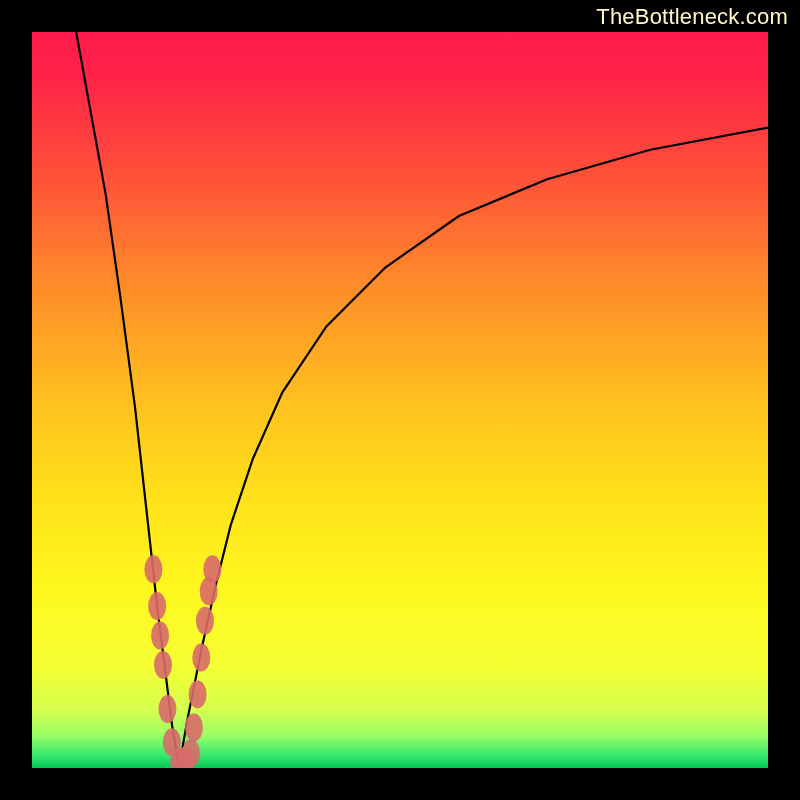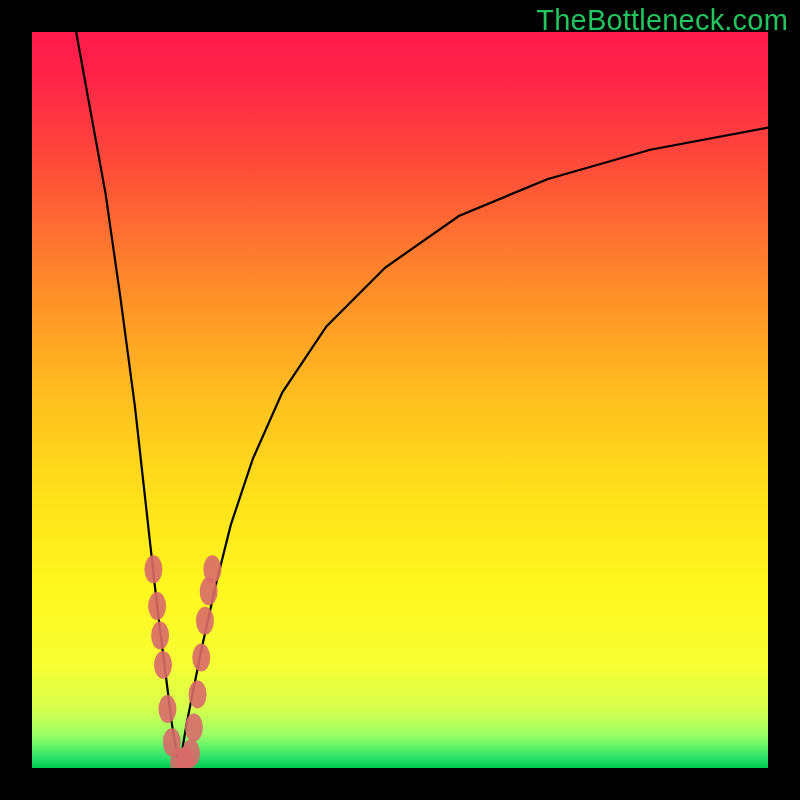--- a/index.html
+++ b/index.html
@@ -36,22 +36,22 @@
     position: absolute;
     left: 0;
     top: 0;
     width: 736px;
     height: 736px;
   }
   .watermark {
     position: absolute;
     top: 4px;
     right: 12px;
-    font-size: 29px;
-    color: #22c55e;
+    font-size: 22px;
+    color: #fef9c3;
     font-weight: 400;
     letter-spacing: 0.2px;
     user-select: none;
   }
 </style>
 </head>
 <body>
 
 <div class="frame">
 

